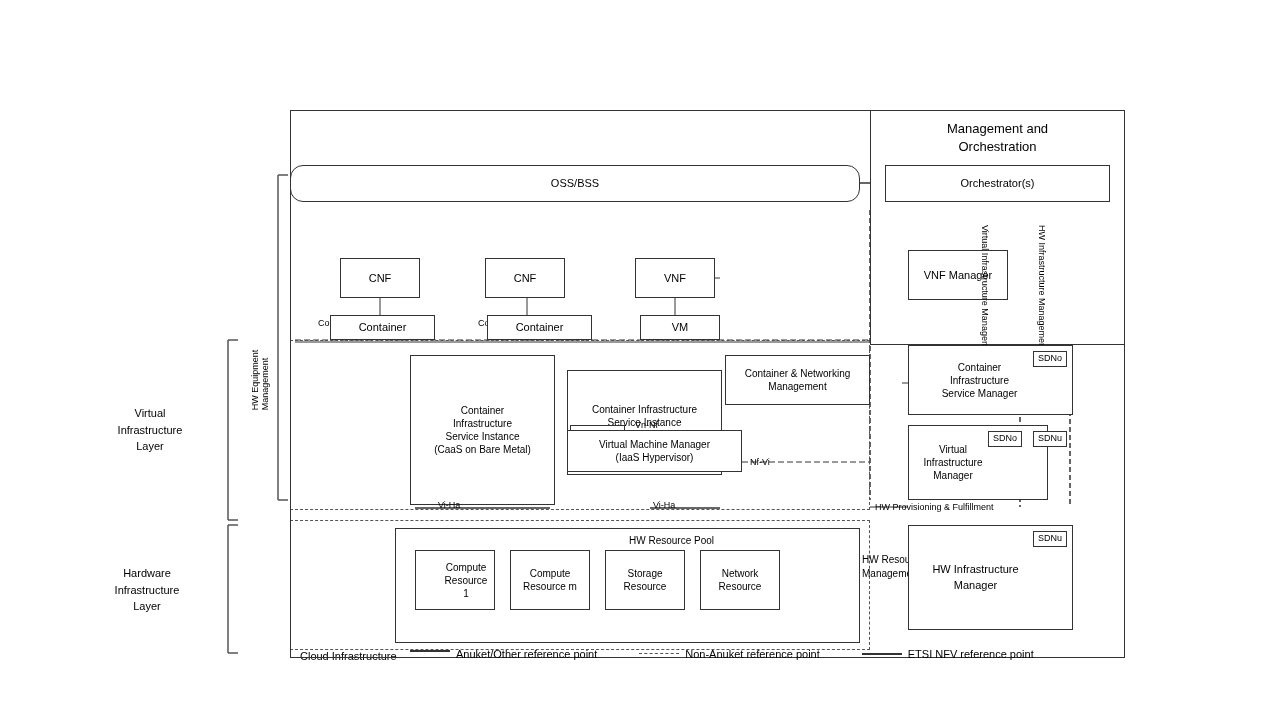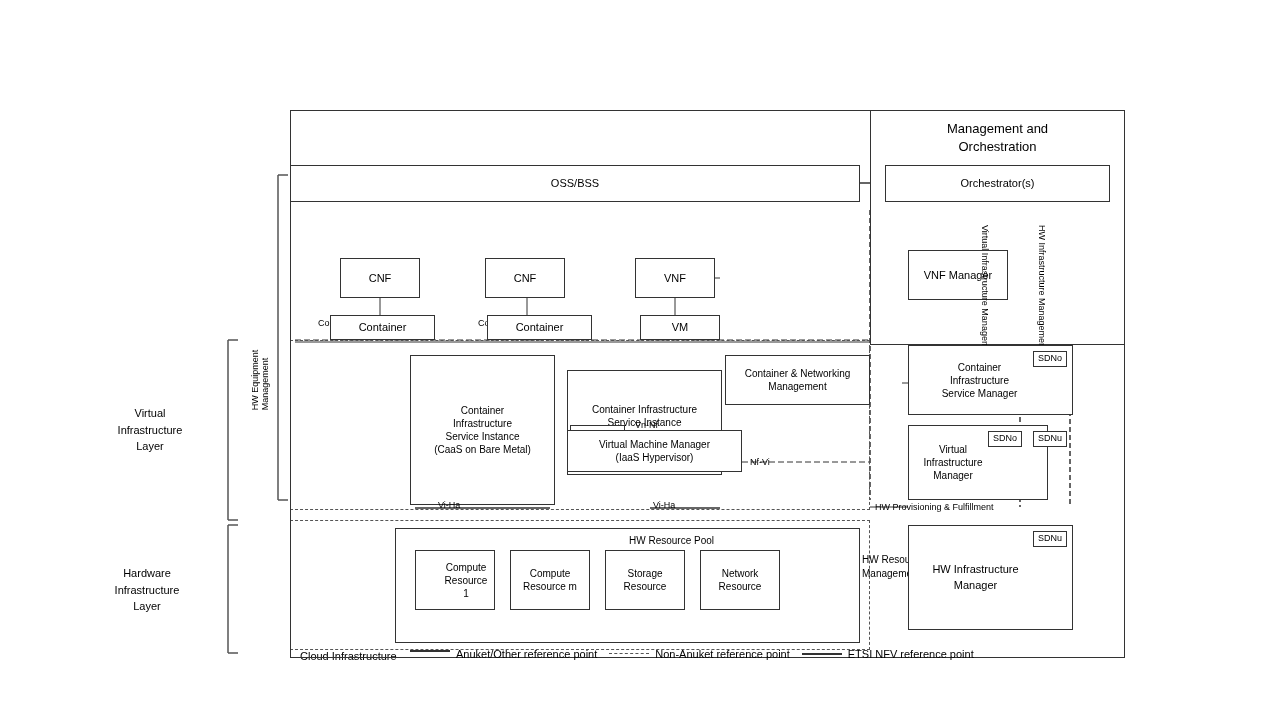--- a/index.html
+++ b/index.html
@@ -53,21 +53,21 @@
     .vm1-box {
       top: 305px; left: 580px; width: 80px; height: 25px;
     }
     
     .legend {
       position: absolute;
       bottom: 30px;
       left: 350px;
       display: flex;
       align-items: center;
-      gap: 12px;
+      gap: 42px;
       font-size: 11px;
       margin-top: 12px;
     }
     .legend-item {
       display: flex;
       align-items: center;
       gap: 6px;
     }
     .legend-line-double {
       width: 40px;
@@ -145,21 +145,21 @@
     <line x1="810" y1="497" x2="848" y2="497" stroke="#333" stroke-width="1"></line>
 
     <line x1="235" y1="332" x2="810" y2="332" stroke="#333" stroke-width="1"></line>
   </svg>
 
   <div class="box" style="top:100px; left:810px; width:255px; height:235px; border:1.5px solid #333;">
   </div>
   <div style="position:absolute; top:110px; left:850px; width:175px; text-align:center; font-size:13px; line-height:1.4;">Management and
 Orchestration</div>
 
-  <div class="box" style="top:155px; left:230px; width:570px; height:37px;">
+  <div class="box" style="top:155px; left:230px; width:570px; height:37px;border-radius:13px;">
     <span>OSS/BSS</span>
   </div>
 
   <div class="box" style="top:155px; left:825px; width:225px; height:37px;text-align:right;">
     <span>Orchestrator(s)</span>
   </div>
 
   <div class="box" style="top:240px; left:848px; width:100px; height:50px;">
     <span>VNF
 Manager</span>

